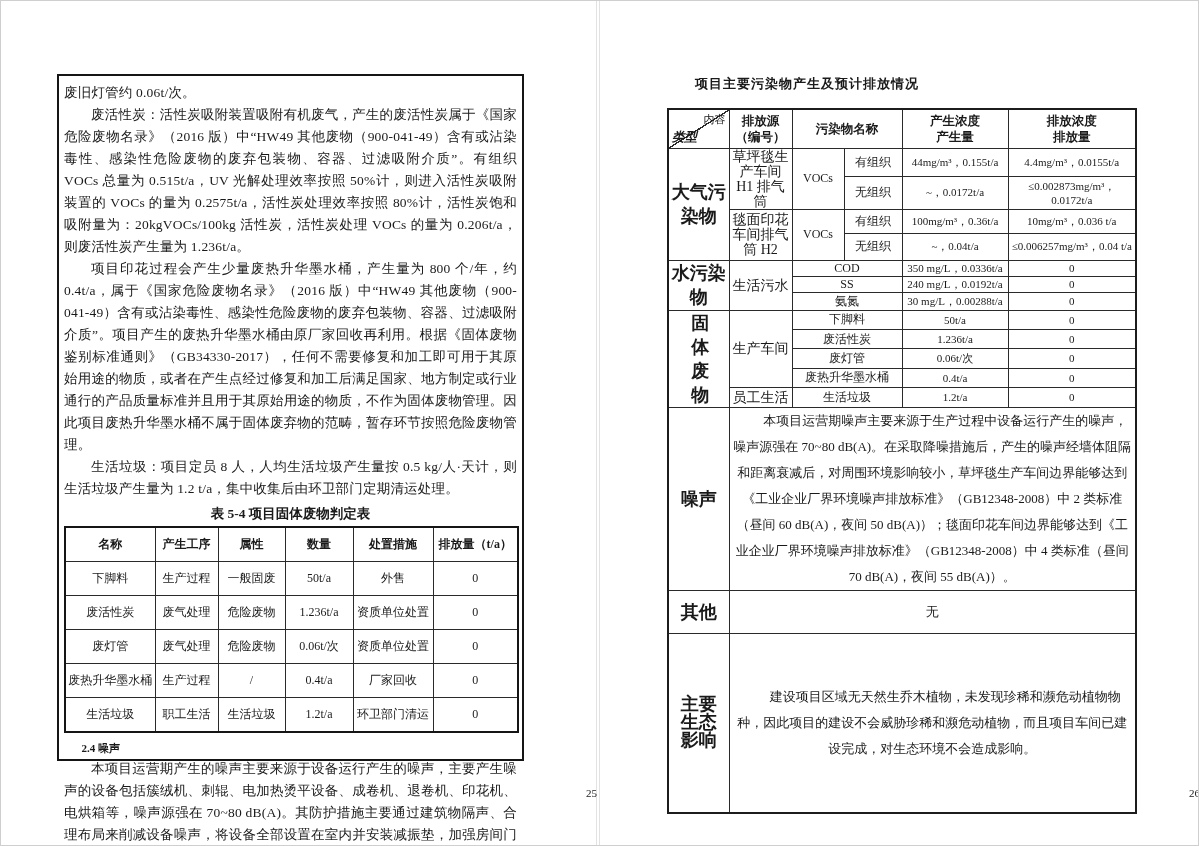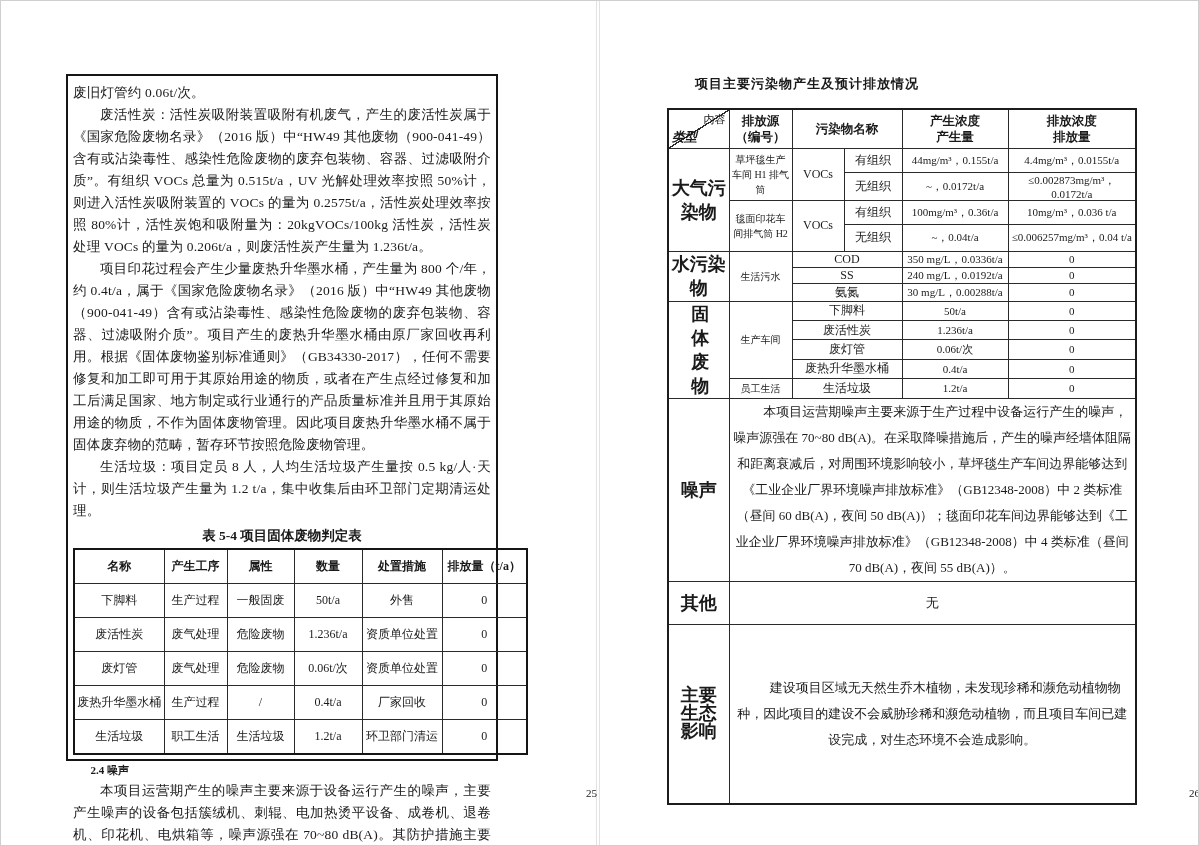--- a/index.html
+++ b/index.html
@@ -9,21 +9,21 @@
             border:1px solid #cfcfcf; overflow:hidden; }
   .page-divider { position:absolute; left:595px; top:0; width:4px; height:846px;
             border-left:1px solid #e2e2e2; border-right:1px solid #e2e2e2; }
   .page { position:absolute; top:0; height:846px; }
   .page-left  { left:0;  width:596px; }
   .page-right { left:600px; width:599px; }
   .page-num { position:absolute; bottom:48px; left:0; width:100%;
               text-align:right; font-size:11px; color:#222;margin-top:36px; }
 
   
-  .content-box { position:absolute; left:65px; top:73px; width:432px; height:687px;
+  .content-box { position:absolute; left:56px; top:73px; width:467px; height:687px;
                  border:2px solid #151515; padding:6px 5px 0 5px; }
   .para { font-size:13.5px; line-height:22px; text-align:justify; letter-spacing:.2px; }
   .para.indent { text-indent:2em; }
   .tbl-title { text-align:center; font-weight:bold; font-size:13.5px; margin:5px 0 3px 0; }
   table.solid-tbl { width:453px; border-collapse:collapse; table-layout:fixed;
                     border:2px solid #151515; font-size:12px; }
   table.solid-tbl td, table.solid-tbl th { border:1px solid #2a2a2a; text-align:center;
                     padding:8px 1px; height:17px; font-weight:normal;margin-top:37px; }
   table.solid-tbl th { font-weight:bold; height:18px; }
   .sec-head { font-weight:bold; font-size:11px; margin:8px 0 2px 0; text-indent:1.6em; }
@@ -32,21 +32,21 @@
   .rp-title { position:absolute; left:94px; top:74px; font-size:13px; font-weight:bold;
               letter-spacing:1px; }
   table.main-tbl { position:absolute; left:66px; top:107px; width:468px;
                    border-collapse:collapse; table-layout:fixed;
                    border:2px solid #1c1c1c; font-size:12px; }
   table.main-tbl td { border:1px solid #2a2a2a; text-align:center; vertical-align:middle;
                    padding:0 2px; }
   td.cat { font-weight:bold; font-size:18px; padding:0 1px; }
   td.head-cell { font-weight:bold; font-size:12.5px; line-height:16px; }
   td.val { font-size:11px; padding:0 1px; }
-  td.src { font-size:10px; line-height:15px; }
+  td.src { font-size:14px; line-height:15px; }
   .vert { display:inline-block; width:15px; word-break:break-all; line-height:24px; }
   .wrap2 { display:inline-block; width:52px; word-break:break-all; line-height:18px; }
   td.longtext { text-align:justify; font-size:13px; line-height:26px; padding:4px 10px;
                 vertical-align:top; }
   td.longtext .inner { text-indent:2em; }
   td.center-txt { text-align:center; font-size:13px; }
   
   td.corner { position:relative; padding:0;
      background:linear-gradient(to bottom right, transparent calc(50% - 0.7px),
                 #2a2a2a calc(50% - 0.7px), #2a2a2a calc(50% + 0.7px),

